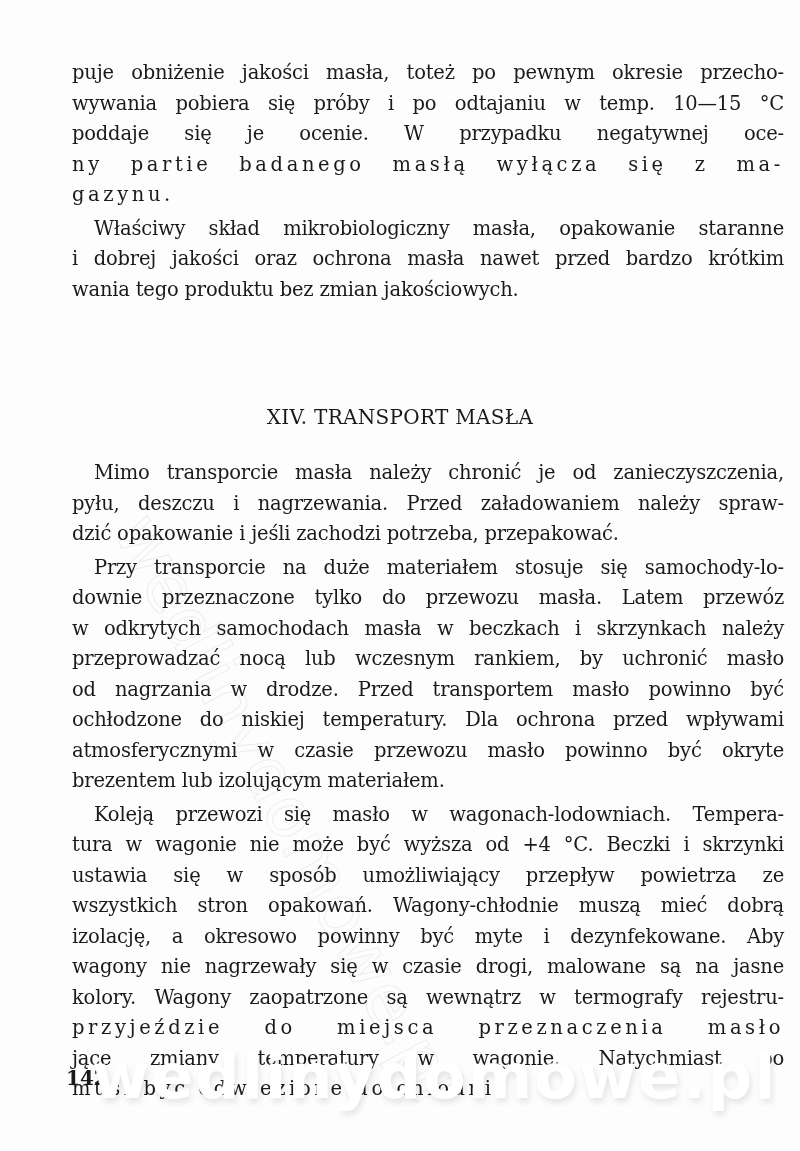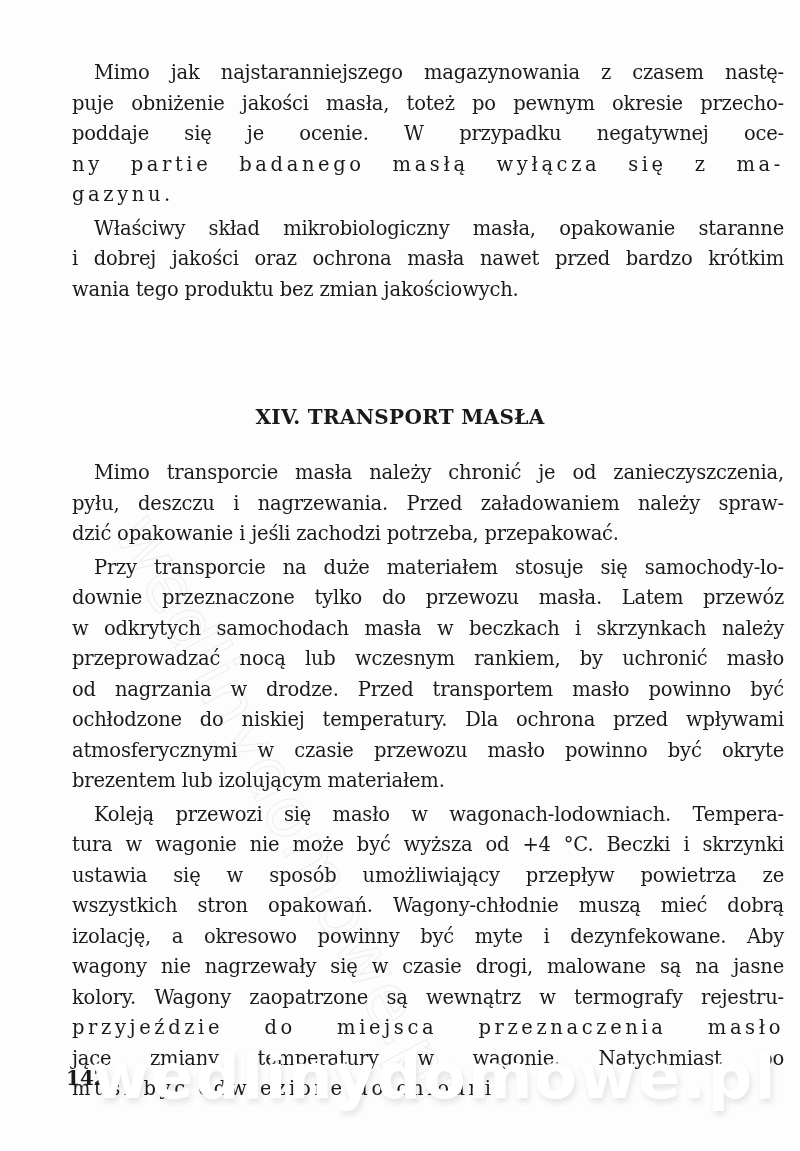--- a/index.html
+++ b/index.html
@@ -11,21 +11,21 @@
   .line {
     font-size: 19.5px; line-height: 30.5px; height: 30.5px; white-space: nowrap;
     text-align: justify; text-align-last: justify; width: 712px; letter-spacing: -0.2px;
   }
   .line.last { text-align-last: left; }
   .line.indent { padding-left: 22px; width: 690px; }
   .sp { letter-spacing: 3.6px; }
   .para { margin-bottom: 3px; }
   .heading {
     position: absolute; left: 0; width: 800px; top: 405px; text-align: center;
-    font-family: "DejaVu Serif", "Liberation Serif", serif; font-weight: bold;
+    font-family: "DejaVu Serif", "Liberation Serif", serif; font-weight: normal;
     font-size: 20px; letter-spacing: 0.3px;
   }
   .page2 { position: absolute; left: 72px; top: 458px; width: 712px; }
   .pagenum { position: absolute; left: 66px; top: 1066px; font-size: 20px; font-weight: bold; }
   .watermark {
     position: absolute; left: 92px; top: 1040px; font-family: "DejaVu Sans", sans-serif;
     font-weight: bold; font-size: 62px; color: #ffffff; letter-spacing: 2px;
     text-shadow: 2px 4px 6px rgba(0,0,0,0.10);
   }
   .watermark-diag {
@@ -34,22 +34,22 @@
     transform: rotate(62deg); transform-origin: left top; white-space: nowrap;
   }
 </style>
 </head>
 <body>
 
 <div class="watermark-diag">wedlinydomowe.pl</div>
 
 <div class="page">
   <div class="para">
-    <div class="line indent">Mimo jak najstaranniejszego magazynowania z czasem nastę-</div>
     <div class="line">puje obniżenie jakości masła, toteż po pewnym okresie przecho-</div>
+    <div class="line">wywania pobiera się próby i po odtajaniu w temp. 10—15 °C</div>
     <div class="line">poddaje się je ocenie. W przypadku negatywnej oce-</div>
     <div class="line sp">ny partie badanego masłą wyłącza się z ma-</div>
     <div class="line sp last">gazynu.</div>
   </div>
   <div class="para">
     <div class="line indent">Właściwy skład mikrobiologiczny masła, opakowanie staranne</div>
     <div class="line">i dobrej jakości oraz ochrona masła nawet przed bardzo krótkim</div>
     <div class="line last">wania tego produktu bez zmian jakościowych.</div>
   </div>
 </div>

